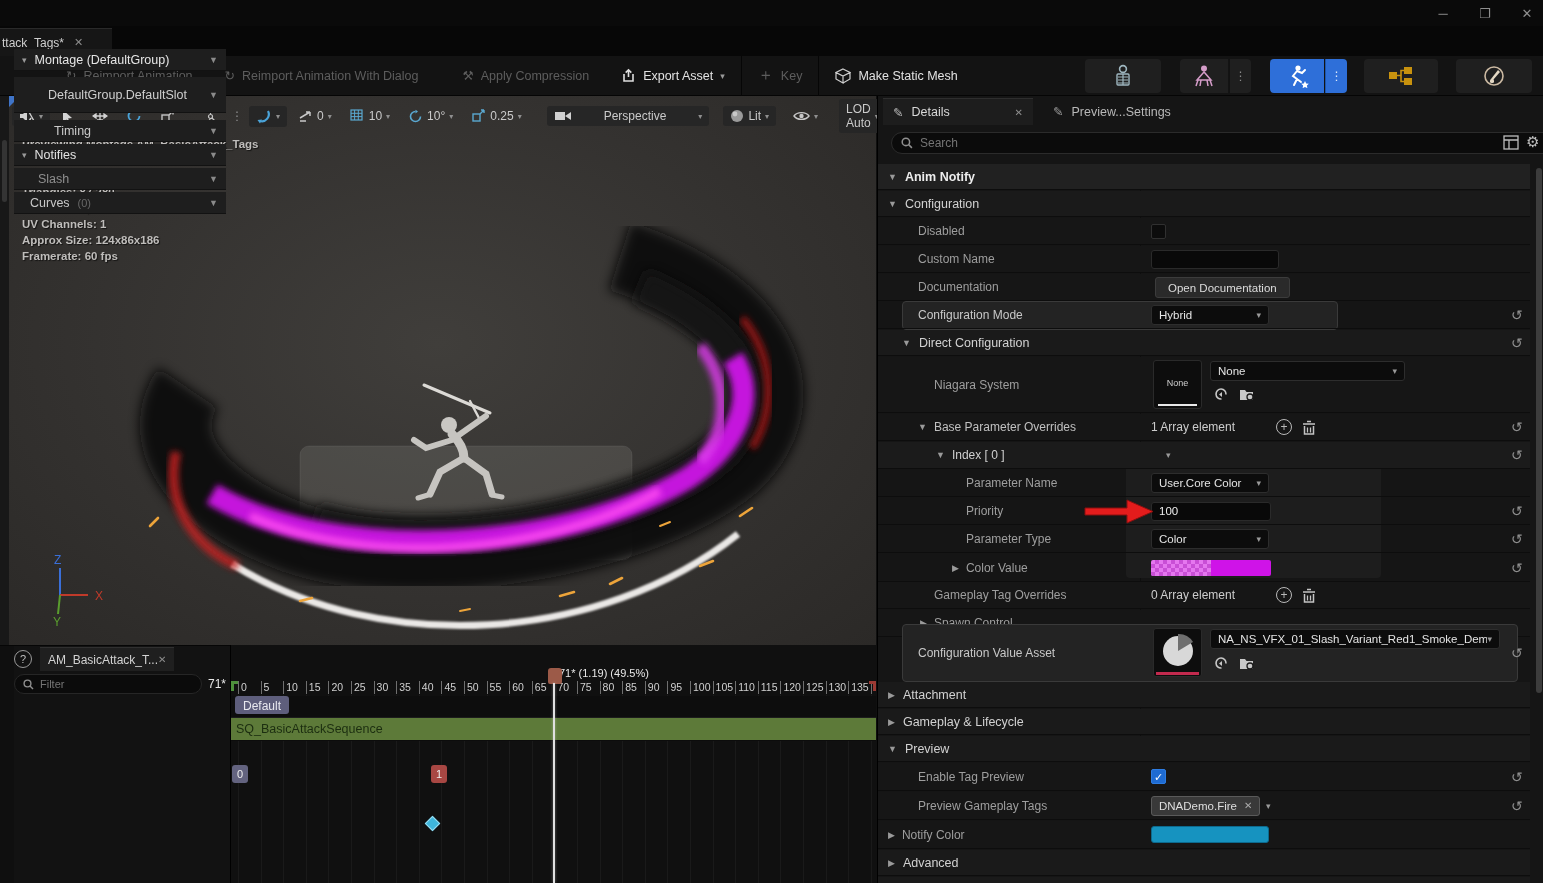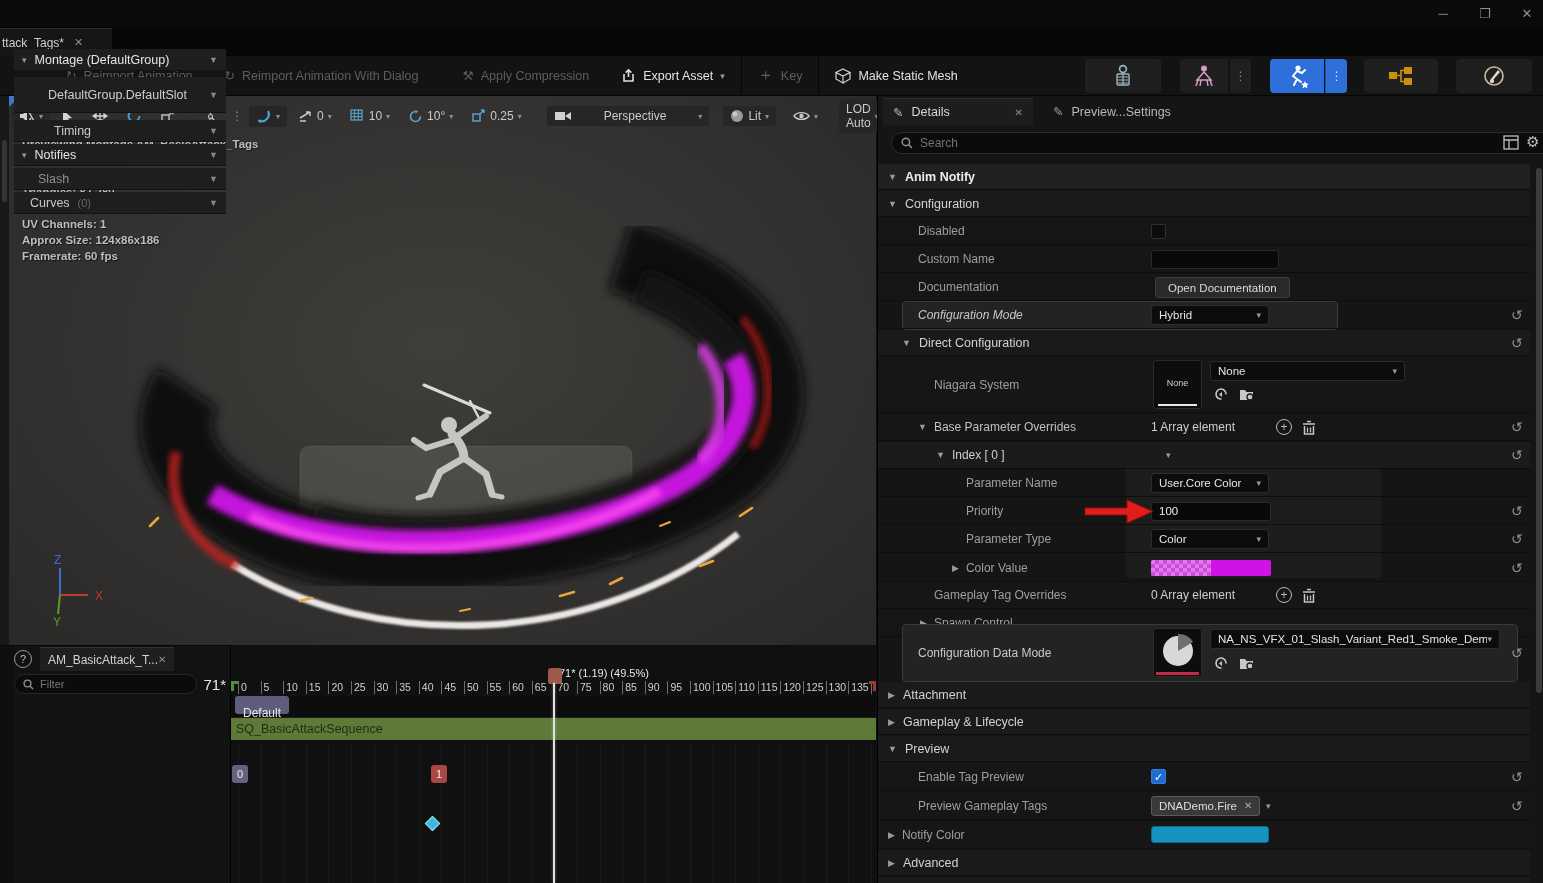--- a/index.html
+++ b/index.html
@@ -45,21 +45,21 @@
   #timeline { left:230px; top:645px; width:646px; height:238px; background:#101010; border-left:1px solid #000; overflow:hidden; }
   #ruler { position:absolute; left:0; top:36px; width:646px; height:15px; color:#cfcfcf; }
   .tick { position:absolute; top:0; font-size:10.5px; color:#d0d0d0; border-left:1px solid #6f6f6f; padding-left:2px; height:13px; line-height:13px; }
   .gline { position:absolute; top:50px; bottom:0; width:1px; background:rgba(255,255,255,0.045); }
   #playhead-label { position:absolute; left:328px; top:22px; font-size:11px; color:#e8e8e8; white-space:nowrap; }
   #playhead-marker { position:absolute; left:317px; top:23px; width:14px; height:16px; background:#9c5a48; border-radius:3px 3px 2px 2px; }
   #playhead-line { position:absolute; left:322px; top:38px; width:2px; height:200px; background:#e0e0e0; box-shadow:0 0 3px rgba(255,255,255,.4); }
   #start-cap { position:absolute; left:0px; top:36px; width:7px; height:10px; border-left:3px solid #4e8f3c; border-top:3px solid #4e8f3c; }
   #end-cap { position:absolute; right:0px; top:36px; width:7px; height:10px; border-right:3px solid #9c3a34; border-top:3px solid #9c3a34; }
   #sect-track { position:absolute; left:0; top:51px; width:646px; height:22px; background:#0d0d0d; border-bottom:1px solid #1c1c1c; }
-  #sect-chip { position:absolute; left:4px; top:0; height:18px; background:#5e5e7c; border-radius:3px; color:#e8e8ef; font-size:12px; padding:8px 8px; line-height:18px; }
+  #sect-chip { position:absolute; left:4px; top:0; height:18px; background:#5e5e7c; border-radius:3px; color:#e8e8ef; font-size:12px; padding:1px 8px; line-height:18px; }
   #slot-track { position:absolute; left:0; top:73px; width:646px; height:23px; background:#5d7a39; border-bottom:1px solid #0c0c0c; color:#10220a; }
   #slot-track span { font-size:12.5px; color:#1c2e10; padding-left:5px; line-height:22px; display:inline-block; }
   .tl-chip { position:absolute; width:16px; height:18px; border-radius:3px; color:#eee; font-size:11px; text-align:center; line-height:18px; }
   #notify-bar { position:absolute; left:200px; top:170px; width:306px; height:18px; background:#29799c; border:1px solid #66c8e8; border-radius:2px; color:#eaf6fb; font-size:11px; line-height:16px; padding-left:12px; white-space:nowrap; overflow:hidden; }
   #notify-diamond { position:absolute; left:196px; top:173px; width:11px; height:11px; background:#3fb6dc; transform:rotate(45deg); border:1px solid #9adef2; }
   
   #details { left:877px; top:96px; width:666px; height:787px; background:#151515; border-left:1px solid #000; }
   .dtab { position:absolute; top:2px; height:27px; display:flex; align-items:center; gap:8px; padding:0 10px; font-size:12.5px; color:#d8d8d8; }
   #details-search { position:absolute; left:13px; top:36px; width:1472px; height:22px; background:#0b0b0b; border:1px solid #2b2b2b; border-radius:11px; display:flex; align-items:center; gap:7px; padding:0 9px; }
   #details-search input { flex:1; background:transparent; border:none; outline:none; color:#c8c8c8; font-size:12px; font-family:"Liberation Sans",sans-serif; }
@@ -383,21 +383,21 @@
     </span>
   </div>
   <div id="filter-row" class="abs">
     <div id="filter-box">
       <svg width="11" height="11" viewBox="0 0 11 11">
           <circle cx="4.5" cy="4.5" r="3.4" fill="none" stroke="#8f8f8f" stroke-width="1.4"></circle>
           <path d="M7 7 L10 10" stroke="#8f8f8f" stroke-width="1.4"></path>
         </svg>
       <input placeholder="Filter" style="">
     </div>
-    <span style="color:#e8e8e8;font-size:15px;">71*</span>
+    <span style="color:#e8e8e8;font-size:12px;">71*</span>
   </div>
   <div class="mrow" style="top:49px;height:22px;color:#e6e6e6;">
     <span class="tri" style="margin-right:8px;">▾</span>
     <span>Montage (DefaultGroup)</span>
       <span class="chev">▼</span>
   </div>
   <div class="mrow" style="top:77px;height:36px;color:#cfcfcf;padding-left:34px;">
     <span>DefaultGroup.DefaultSlot</span>
       <span class="chev">▼</span>
   </div>
@@ -513,21 +513,21 @@
     <div class="drow" style="top:150px;height:27px;">
       <span class="lbl" style="padding-left:40px;">Custom Name</span>
       <span class="val inp" style="width:128px;"></span>
     </div>
     <div class="drow" style="top:178px;height:27px;">
       <span class="lbl" style="padding-left:40px;">Documentation</span>
       <span class="val" style="left:277px;background:#2a2a2a;border:1px solid #3c3c3c;border-radius:3px;height:21px;line-height:20px;padding:0 12px;color:#dcdcdc;font-size:11.5px;">Open Documentation</span>
     </div>
     <div class="hl" style="left:24px;top:205px;width:436px;height:29px;"></div>
     <div class="drow" style="top:206px;height:27px;background:transparent;">
-      <span class="lbl" style="padding-left:40px;color:#c8c8c8;font-style:italic;">Configuration Mode</span>
+      <span class="lbl" style="padding-left:40px;color:#c8c8c8;">Configuration Mode</span>
       <span class="val ddl" style="width:118px;">
         <span>Hybrid</span>
           <span class="tri">▾</span>
       </span>
       <span class="resetic">↺</span>
     </div>
     <div class="drow sub-head" style="top:234px;height:26px;padding-left:24px;gap:8px;">
       <span class="tri">▼</span>
         <span>Direct Configuration</span>
       <span class="resetic">↺</span>
@@ -621,21 +621,21 @@
           <path d="M5.5 7.5 v5 M8.5 7.5 v5" stroke="#c4c4c4" stroke-width="1.3"></path>
         </svg>
     </div>
     <div class="drow" style="top:514px;height:27px;">
       <span class="tri" style="padding-left:42px;">▶</span>
       <span class="lbl" style="padding-left:7px;">Spawn Control</span>
     </div>
 
     <div class="hl" style="left:24px;top:528px;width:616px;height:58px;"></div>
     <div class="drow" style="top:529px;height:56px;background:transparent;border-bottom:none;">
-      <span class="lbl" style="padding-left:40px;color:#c8c8c8;">Configuration Data Mode</span>
+      <span class="lbl" style="padding-left:40px;color:#c8c8c8;">Configuration Value Asset</span>
       <span class="thumb" style="left:275px;top:3px;">
         <svg width="47" height="44" viewBox="0 0 47 44">
             <circle cx="24" cy="22" r="15" fill="#d8d8d8"></circle>
             <path d="M24 22 L24 5 A17 17 0 0 1 39 13 Z" fill="#6f6f6f"></path>
           </svg>
         <span style="position:absolute;left:2px;bottom:1px;right:2px;height:3px;background:#c22a4e;"></span>
       </span>
       <span class="val ddl" style="left:332px;top:4px;width:290px;position:absolute;">
         <span style="overflow:hidden;white-space:nowrap;">NA_NS_VFX_01_Slash_Variant_Red1_Smoke_Demo,</span>
           <span class="tri">▾</span>

